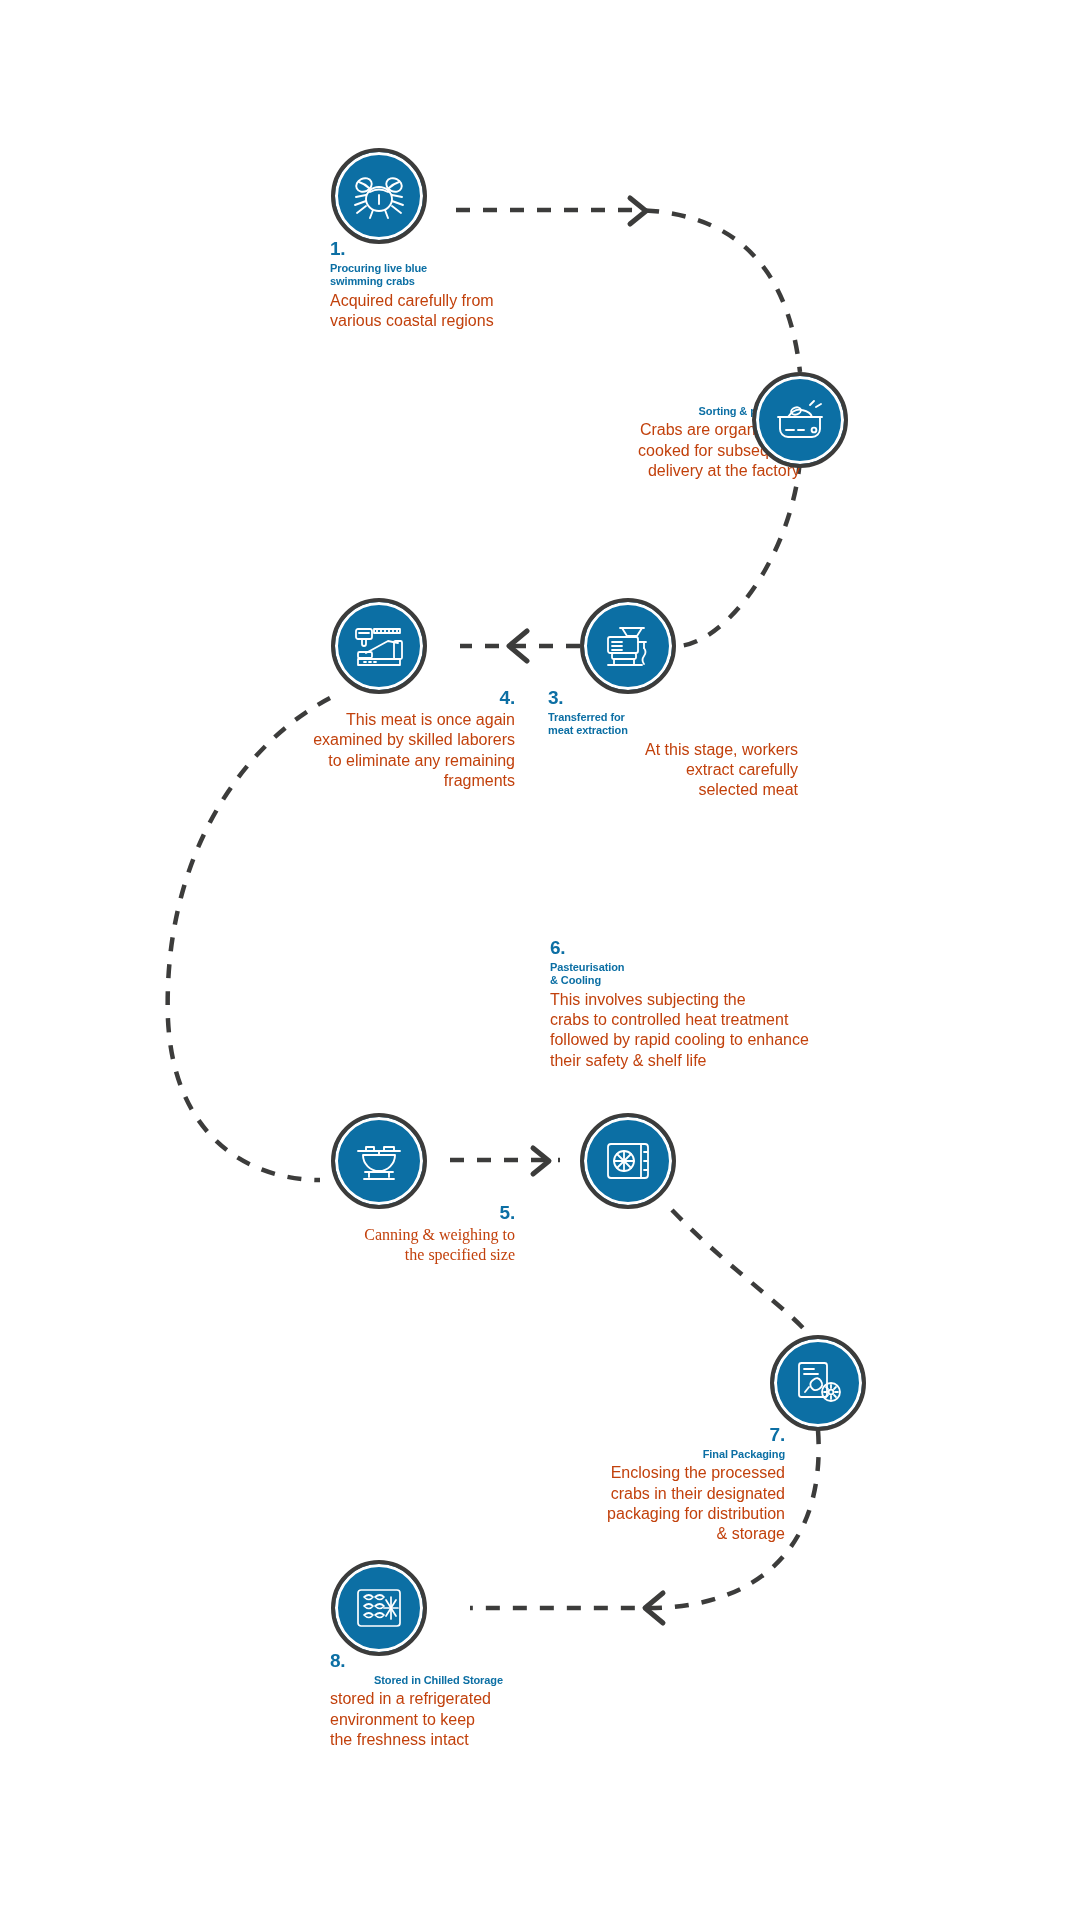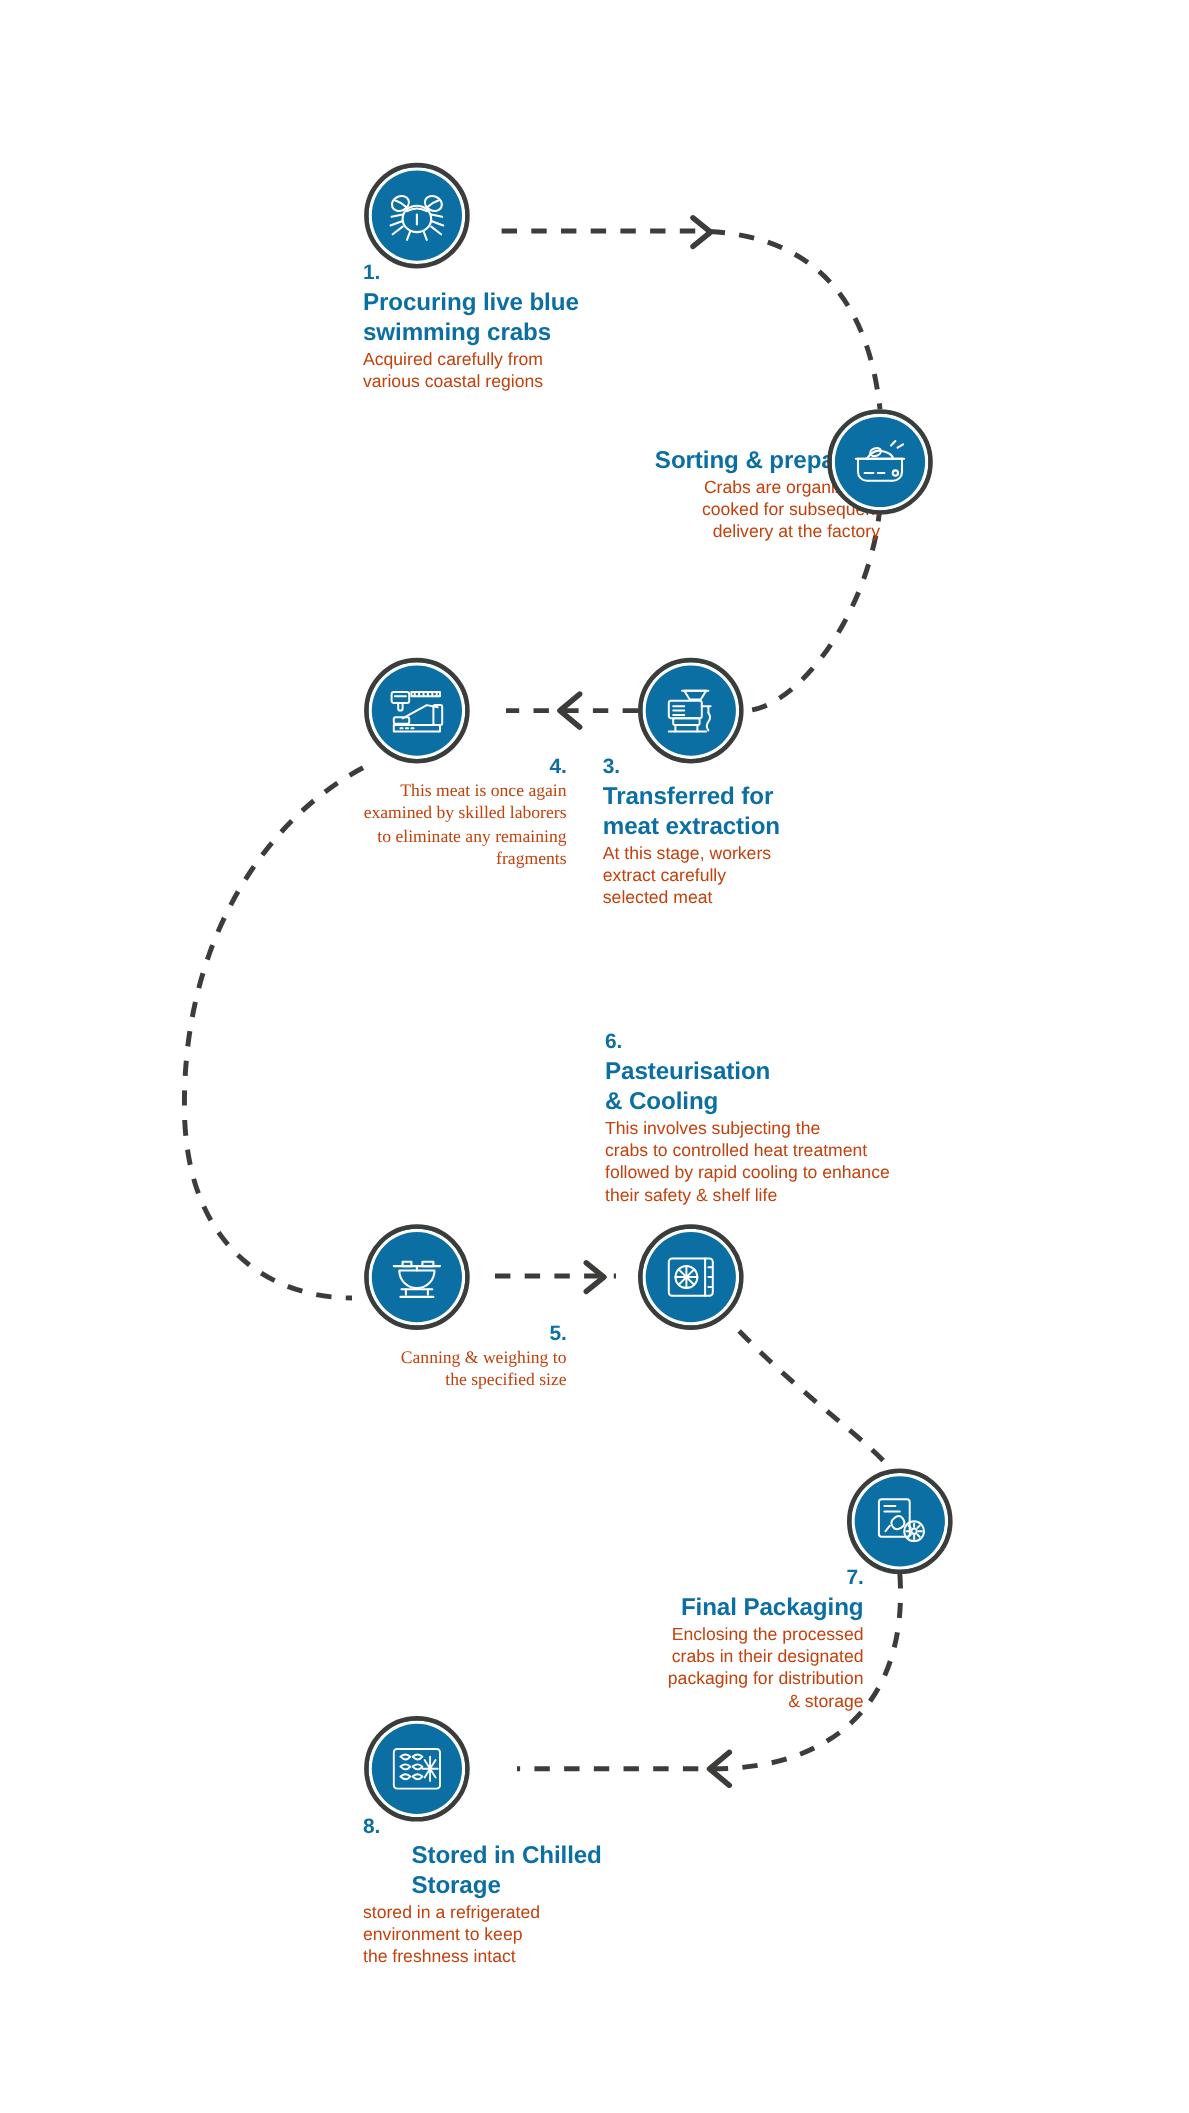--- a/index.html
+++ b/index.html
@@ -48,21 +48,21 @@
   .step-text.right { text-align: right; }
 
   .step-num {
     font-size: 19px;
     font-weight: bold;
     color: #0C6FA4;
     line-height: 1.05;
     letter-spacing: -0.2px;
   }
   .step-title {
-    font-size: 22px;
+    font-size: 11px;
     font-weight: bold;
     color: #0C6FA4;
     line-height: 1.22;
     margin-top: 3px;
     letter-spacing: -0.1px;
   }
   .step-desc {
     font-size: 16px;
     font-weight: 400;
     color: #c2410c;
@@ -158,21 +158,21 @@
         <rect x="12" y="31" width="24" height="6" rx="1.5"></rect>
         <path d="M14 37 v6 M34 37 v6"></path>
         <path d="M8 43 h34"></path>
       </svg>
     </span>
   </div>
   <div class="step-text left" style="left:548px; top:688px; width:250px;">
     <div class="step-num">3.</div>
     <div class="step-title" style="white-space:pre-line;">Transferred for
 meat extraction</div>
-    <div class="step-desc" style="white-space:pre-line;">At this stage, workers
+    <div class="step-desc" style="white-space:pre-line;text-align:right;">At this stage, workers
 extract carefully
 selected meat</div>
   </div>
 
   <div class="node" style="left:331px; top:598px;">
     <span>
       <svg width="58" height="46" viewBox="0 0 58 46" fill="none" stroke="#ffffff" stroke-width="1.8" stroke-linecap="round" stroke-linejoin="round">
         <rect x="6" y="6" width="16" height="10" rx="2"></rect>
         <path d="M9 10 h10"></path>
         <path d="M12 16 v5 a2 2 0 0 0 4 0 v-5"></path>
@@ -181,21 +181,21 @@
         <path d="M16 30 l22 -12 l10 2"></path>
         <rect x="8" y="29" width="14" height="6" rx="1.5"></rect>
         <rect x="44" y="18" width="8" height="18" rx="1.5"></rect>
         <path d="M8 36 h42 v6 H8 z"></path>
         <path d="M14 39 h2 M19 39 h2 M24 39 h2"></path>
       </svg>
     </span>
   </div>
   <div class="step-text right" style="left:240px; top:688px; width:275px;">
     <div class="step-num">4.</div>
-    <div class="step-desc" style="white-space:pre-line;font-family:Liberation Serif, serif;">This meat is once again
+    <div class="step-desc" style="white-space:pre-line;">This meat is once again
 examined by skilled laborers
 to eliminate any remaining
 fragments</div>
   </div>
 
   <div class="step-text left" style="left:550px; top:938px; width:360px;">
     <div class="step-num">6.</div>
     <div class="step-title" style="white-space:pre-line;">Pasteurisation
 &amp; Cooling</div>
     <div class="step-desc" style="white-space:pre-line;">This involves subjecting the

